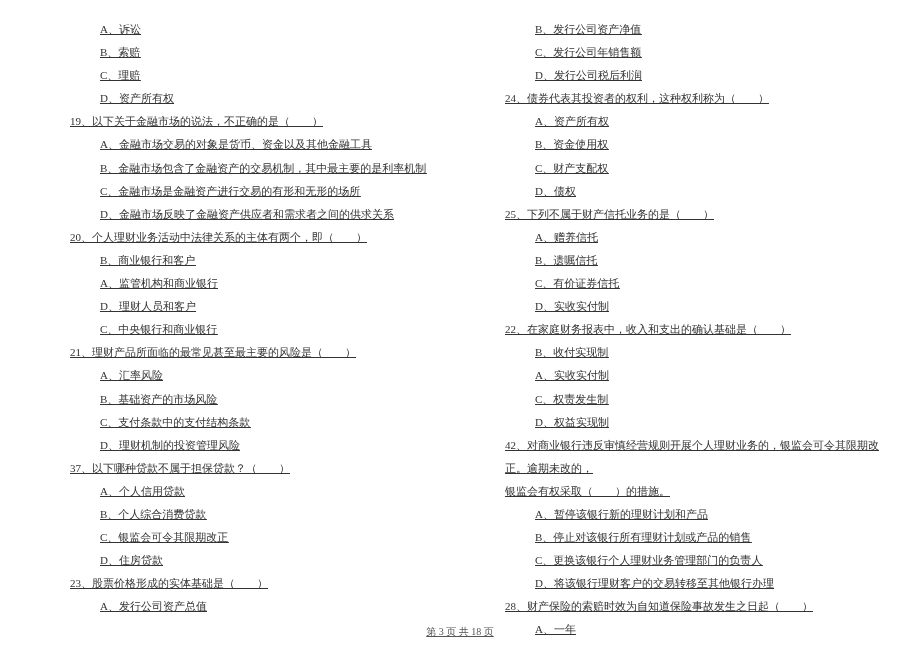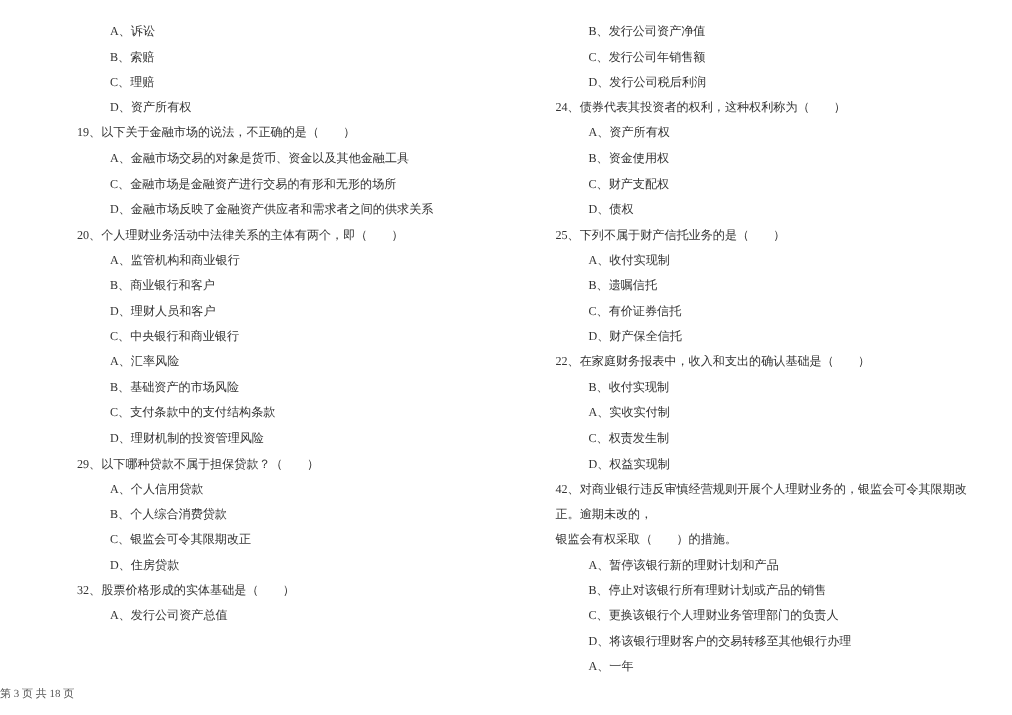--- a/index.html
+++ b/index.html
@@ -1,18 +1,19 @@
 <!DOCTYPE html>
 <html><head>
   <meta charset="utf-8">
   <style>
     * {
       margin: 0;
       padding: 0;
       box-sizing: border-box;
+      text-decoration: underline;
     }
     body {
       font-family: "SimSun", "宋体", serif;
       font-size: 11px;
       line-height: 2.1;
       color: #333;
       background: #fff;
       width: 920px;
       height: 650px;
       padding: 18px 40px 0 40px;
@@ -29,78 +30,81 @@
       padding-left: 60px;
     }
     .question {
       padding-left: 30px;
     }
     .footer {
       position: absolute;
       bottom: 8px;
       left: 0;
       right: 0;
-      text-align: left;
+      text-align: center;
       font-size: 10px;
       color: #555;
     }
   </style>
 </head>
 <body>
 
 <div class="columns">
   <div class="col">
     <div class="option">A、诉讼</div>
     <div class="option">B、索赔</div>
     <div class="option">C、理赔</div>
     <div class="option">D、资产所有权</div>
     <div class="question">19、以下关于金融市场的说法，不正确的是（　　）</div>
     <div class="option">A、金融市场交易的对象是货币、资金以及其他金融工具</div>
+    <div class="option">B、金融市场包含了金融资产的交易机制，其中最主要的是利率机制</div>
     <div class="option">C、金融市场是金融资产进行交易的有形和无形的场所</div>
     <div class="option">D、金融市场反映了金融资产供应者和需求者之间的供求关系</div>
     <div class="question">20、个人理财业务活动中法律关系的主体有两个，即（　　）</div>
+    <div class="option">B、商业银行和客户</div>
     <div class="option">A、监管机构和商业银行</div>
-    <div class="option">B、商业银行和客户</div>
     <div class="option">D、理财人员和客户</div>
     <div class="option">C、中央银行和商业银行</div>
+    <div class="question">21、理财产品所面临的最常见甚至最主要的风险是（　　）</div>
     <div class="option">A、汇率风险</div>
     <div class="option">B、基础资产的市场风险</div>
     <div class="option">C、支付条款中的支付结构条款</div>
     <div class="option">D、理财机制的投资管理风险</div>
-    <div class="question">29、以下哪种贷款不属于担保贷款？（　　）</div>
+    <div class="question">37、以下哪种贷款不属于担保贷款？（　　）</div>
     <div class="option">A、个人信用贷款</div>
     <div class="option">B、个人综合消费贷款</div>
     <div class="option">C、银监会可令其限期改正</div>
     <div class="option">D、住房贷款</div>
-    <div class="question">32、股票价格形成的实体基础是（　　）</div>
+    <div class="question">23、股票价格形成的实体基础是（　　）</div>
     <div class="option">A、发行公司资产总值</div>
   </div>
 
   <div class="col">
     <div class="option">B、发行公司资产净值</div>
     <div class="option">C、发行公司年销售额</div>
     <div class="option">D、发行公司税后利润</div>
     <div class="question">24、债券代表其投资者的权利，这种权利称为（　　）</div>
     <div class="option">A、资产所有权</div>
     <div class="option">B、资金使用权</div>
     <div class="option">C、财产支配权</div>
     <div class="option">D、债权</div>
     <div class="question">25、下列不属于财产信托业务的是（　　）</div>
-    <div class="option">A、收付实现制</div>
+    <div class="option">A、赠养信托</div>
     <div class="option">B、遗嘱信托</div>
     <div class="option">C、有价证券信托</div>
-    <div class="option">D、财产保全信托</div>
+    <div class="option">D、实收实付制</div>
     <div class="question">22、在家庭财务报表中，收入和支出的确认基础是（　　）</div>
     <div class="option">B、收付实现制</div>
     <div class="option">A、实收实付制</div>
     <div class="option">C、权责发生制</div>
     <div class="option">D、权益实现制</div>
     <div class="question">42、对商业银行违反审慎经营规则开展个人理财业务的，银监会可令其限期改正。逾期未改的，</div>
     <div class="question">银监会有权采取（　　）的措施。</div>
     <div class="option">A、暂停该银行新的理财计划和产品</div>
     <div class="option">B、停止对该银行所有理财计划或产品的销售</div>
     <div class="option">C、更换该银行个人理财业务管理部门的负责人</div>
     <div class="option">D、将该银行理财客户的交易转移至其他银行办理</div>
+    <div class="question">28、财产保险的索赔时效为自知道保险事故发生之日起（　　）</div>
     <div class="option">A、一年</div>
   </div>
 </div>
 
 <div class="footer">第 3 页 共 18 页</div>
 
 </body></html>

